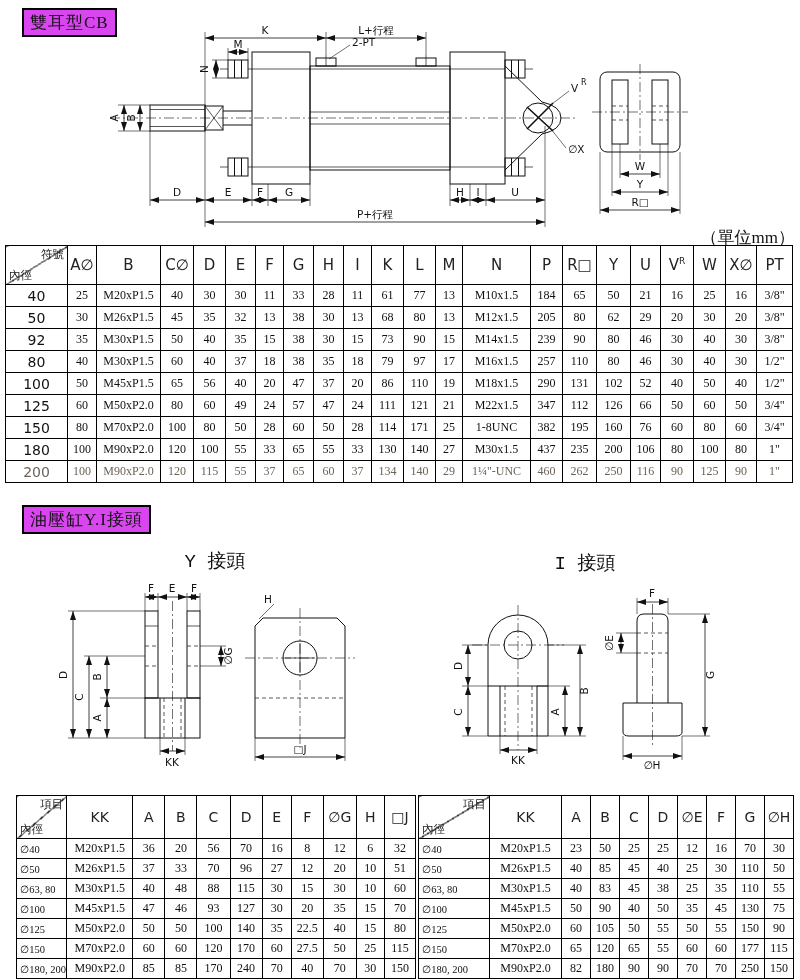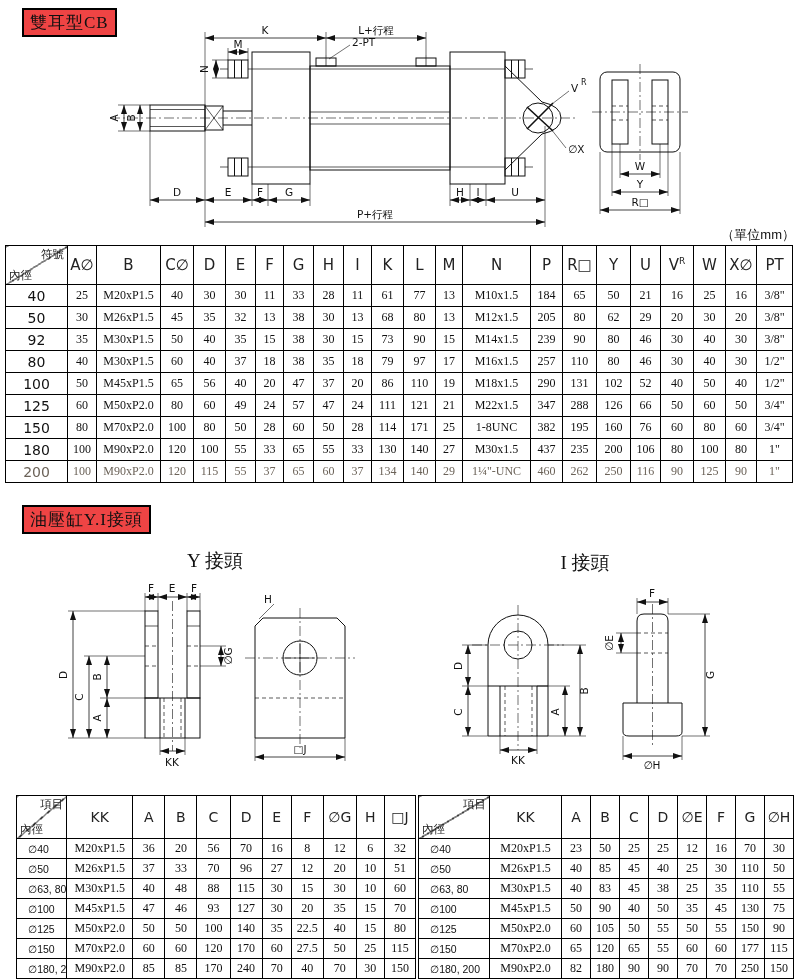--- a/index.html
+++ b/index.html
@@ -1,31 +1,31 @@
 <!DOCTYPE html>
 <html><head>
 <meta charset="utf-8">
 <style>
   html,body{margin:0;padding:0}
   body{width:800px;height:980px;position:relative;background:#fff;color:#111;
        font-family:"Liberation Sans",sans-serif}
   .box-title{position:absolute;border:2px solid #000;padding:1px 6px;font-size:17px;
-             letter-spacing:1px;font-family:"Liberation Serif",serif;background:#ef4444}
-  .sub-title{position:absolute;font-size:19px;font-family:Liberation Serif, serif;text-align:center}
-  .unit-note{position:absolute;font-size:13px;font-family:Liberation Sans, sans-serif;text-align:right}
+             letter-spacing:1px;font-family:"Liberation Serif",serif;background:#d946ef}
+  .sub-title{position:absolute;font-size:19px;font-family:Liberation Mono, monospace;text-align:center}
+  .unit-note{position:absolute;font-size:17px;font-family:Liberation Serif, serif;text-align:right}
   table{border-collapse:collapse;table-layout:fixed;position:absolute;background:#fff}
   th,td{border:1px solid #000;text-align:center;vertical-align:middle;overflow:hidden;
         white-space:nowrap;font-weight:normal;padding:0}
   .tbl-main{left:5px;top:245px;width:784px}
   .tbl-main thead th{font-size:15px;height:38px;font-family:"DejaVu Sans",sans-serif;color:#222}
   .tbl-main tbody th{font-size:14px;font-family:"DejaVu Sans",sans-serif}
   .tbl-main td{font-family:"Liberation Serif",serif;font-size:12px;height:21px}
   .tbl-main tbody tr:last-child{color:#6b6258}
   .tbl-sub thead th{font-size:14px;height:42px;font-family:"DejaVu Sans",sans-serif;color:#222}
-  .tbl-sub tbody th{font-size:10.5px;text-align:left;padding-left:11px;font-family:Liberation Sans, sans-serif}
+  .tbl-sub tbody th{font-size:10.5px;text-align:left;padding-left:3px;font-family:Liberation Serif, serif}
   .tbl-sub td{font-family:"Liberation Serif",serif;font-size:12px;height:19px}
   .tbl-y{left:16px;top:795px;width:400px}
   .tbl-i{left:418px;top:795px;width:375px}
   th.diag{background-image:linear-gradient(to bottom right,transparent 49.4%,#000 49.4%,#000 50.8%,transparent 50.8%);position:relative}
   th.diag .ct{position:absolute;top:1px;right:3px;font-size:11.5px;font-family:"Liberation Serif",serif}
   th.diag .cb{position:absolute;bottom:1px;left:3px;font-size:11.5px;font-family:"Liberation Serif",serif}
   th sup{font-size:9px;vertical-align:super;line-height:0}
   svg{position:absolute}
   .g{stroke:#111;stroke-width:1;fill:none}
   .thin{stroke:#111;stroke-width:.7;fill:none}
@@ -370,21 +370,21 @@
         <td>49</td>
         <td>24</td>
         <td>57</td>
         <td>47</td>
         <td>24</td>
         <td>111</td>
         <td>121</td>
         <td>21</td>
         <td>M22x1.5</td>
         <td>347</td>
-        <td>288</td>
+        <td>112</td>
         <td>126</td>
         <td>66</td>
         <td>50</td>
         <td>60</td>
         <td>50</td>
         <td>3/4"</td>
       </tr>
       <tr>
         <th class="rowlabel">150</th>
         <td>80</td>

